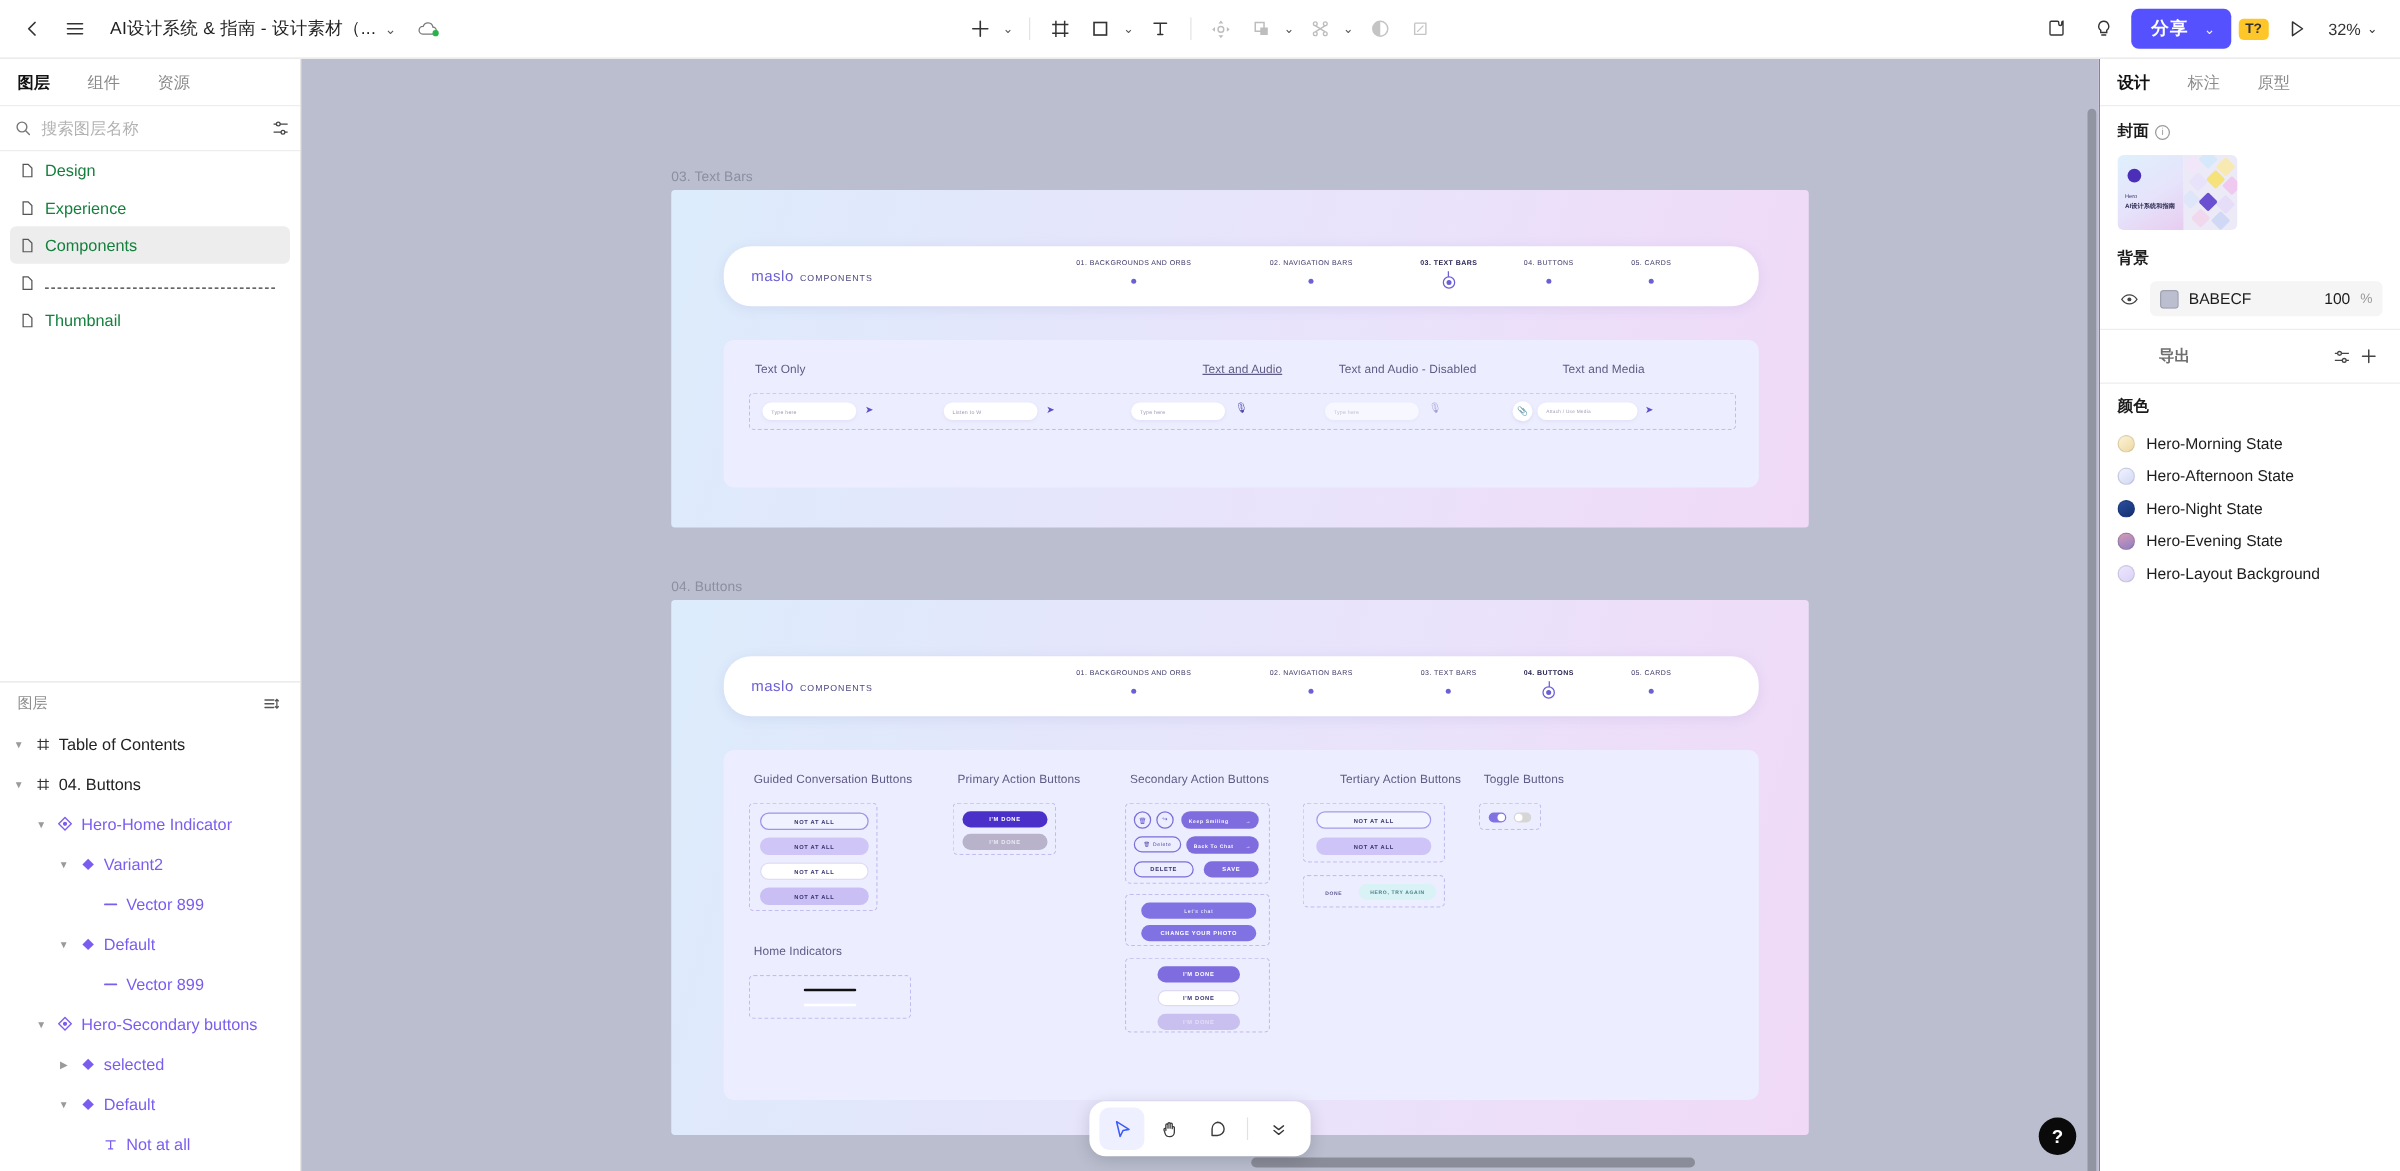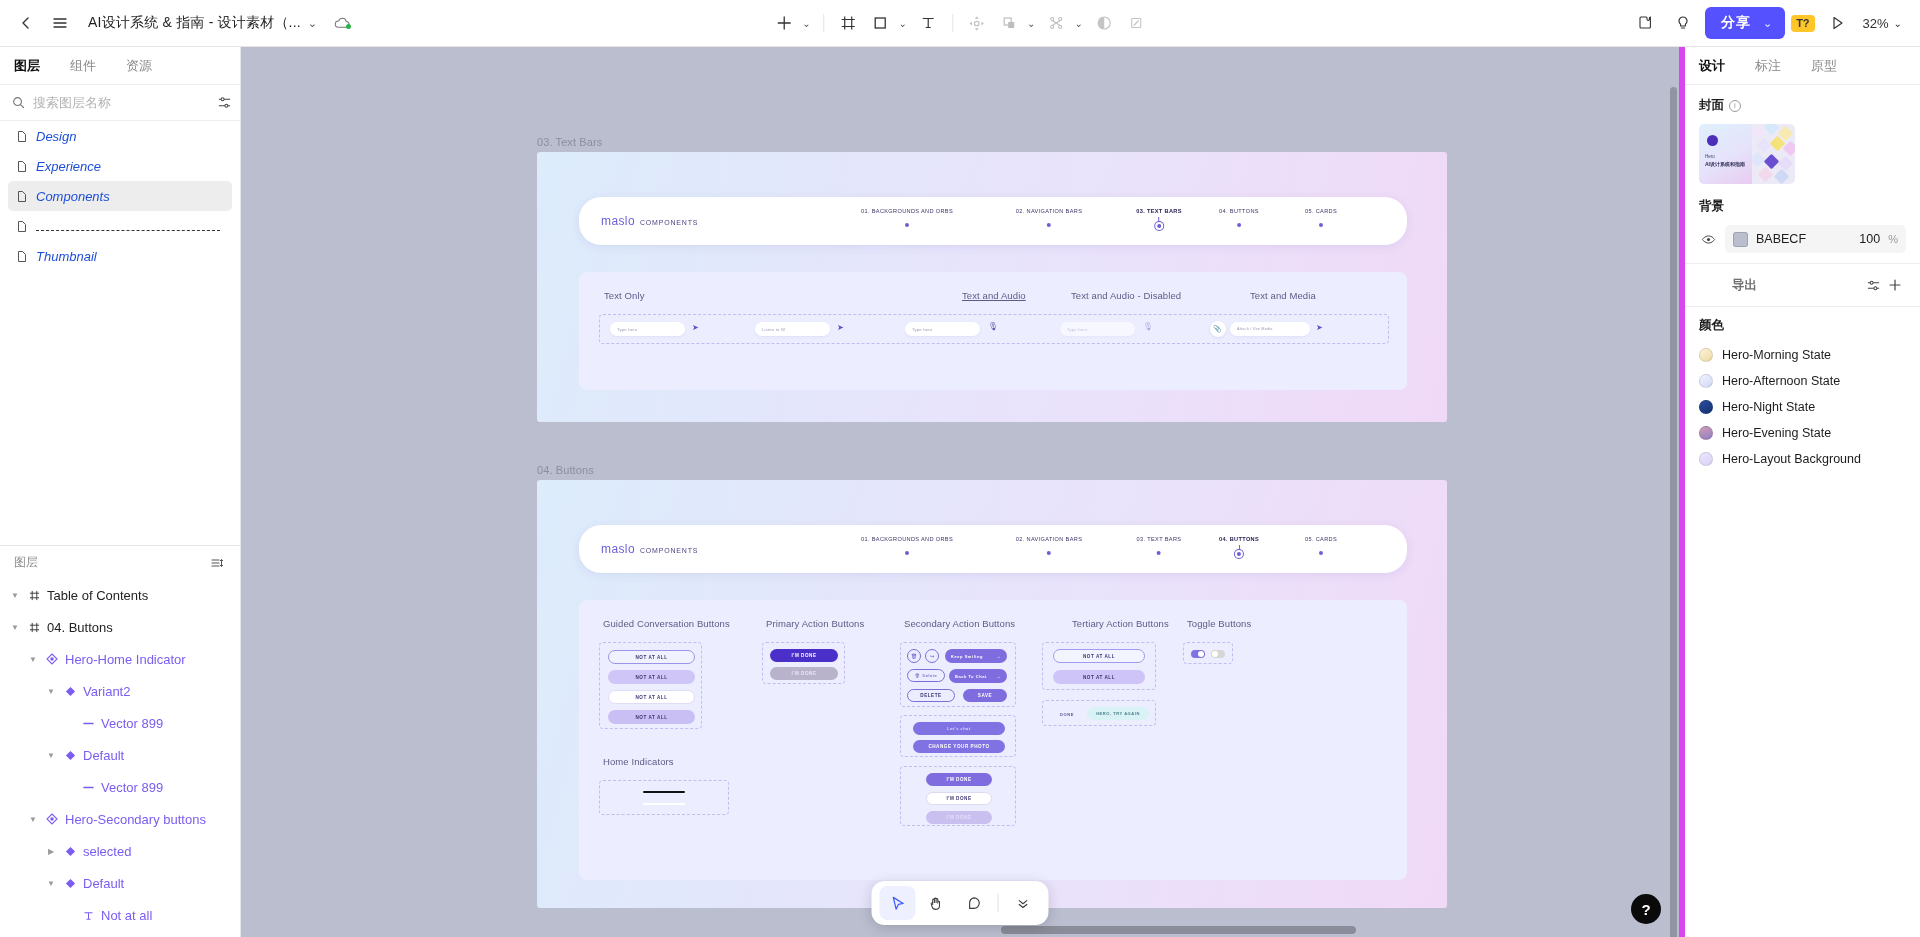--- a/index.html
+++ b/index.html
@@ -70,21 +70,21 @@
     font-family: inherit; background: transparent;
   }
   .lp-search input::placeholder { color: #b3b3b3; }
   .pages-hdr { display: flex; align-items: center; height: 32px; padding: 0 10px 0 14px; }
   .pages-hdr .lbl { font-size: 12px; color: #8d8d8d; flex: 1; }
   .pages-hdr .acts { display: flex; align-items: center; gap: 4px; }
   .mini-btn { width: 22px; height: 22px; display: flex; align-items: center; justify-content: center; border-radius: 4px; cursor: pointer; color: #444; }
   .page-list { padding: 0 8px; }
   .page-item {
     height: 30px; display: flex; align-items: center; gap: 8px; padding: 0 8px;
-    border-radius: 5px; cursor: pointer; font-size: 13px; color: #1d4ed8; font-style: italic;
+    border-radius: 5px; cursor: pointer; font-size: 13px; color: #15803d;
   }
   .page-item.active { background: #ededed; }
   .page-icon { color: #555; display: flex; }
   .page-divider { flex: 1; border-bottom: 1px dashed #333; margin-right: 4px; height: 9px; }
 
   .lp-spacer { flex: 1; min-height: 30px; }
   .layers-hdr {
     height: 34px; display: flex; align-items: center; padding: 0 12px 0 14px;
     border-top: 1px solid #e6e6e6;
   }
@@ -162,21 +162,21 @@
   .bt-btn.on { background: #eef0ff; color: #3b5bfd; }
   .bt-sep { width: 1px; height: 18px; background: #e2e2e2; margin: 0 4px; }
   .helpbtn {
     position: absolute; right: 18px; bottom: 13px; width: 30px; height: 30px; border-radius: 50%;
     background: #0a0a0a; color: #fff; display: flex; align-items: center; justify-content: center;
     font-size: 15px; cursor: pointer; font-weight: 600;
   }
 
   
   .right {
-    width: 241px; min-width: 241px; background: #fff; border-left: 6px solid #d946ef;
+    width: 241px; min-width: 241px; background: #fff; border-left: 1px solid #d946ef;
     display: flex; flex-direction: column;
   }
   .rp-tabs { display: flex; align-items: center; height: 38px; padding: 0 14px; gap: 30px; border-bottom: 1px solid #ededed; }
   .rp-tab { font-size: 13px; color: #8a8a8a; cursor: pointer; }
   .rp-tab.active { color: #111; font-weight: 700; }
   .sec { padding: 12px 14px 10px; }
   .sec-hdr { display: flex; align-items: center; gap: 5px; font-size: 12.5px; font-weight: 700; color: #1c1c1c; }
   .info-c {
     width: 12px; height: 12px; border-radius: 50%; border: 1px solid #9b9b9b; color: #9b9b9b;
     font-size: 8px; display: flex; align-items: center; justify-content: center; font-weight: 400;

